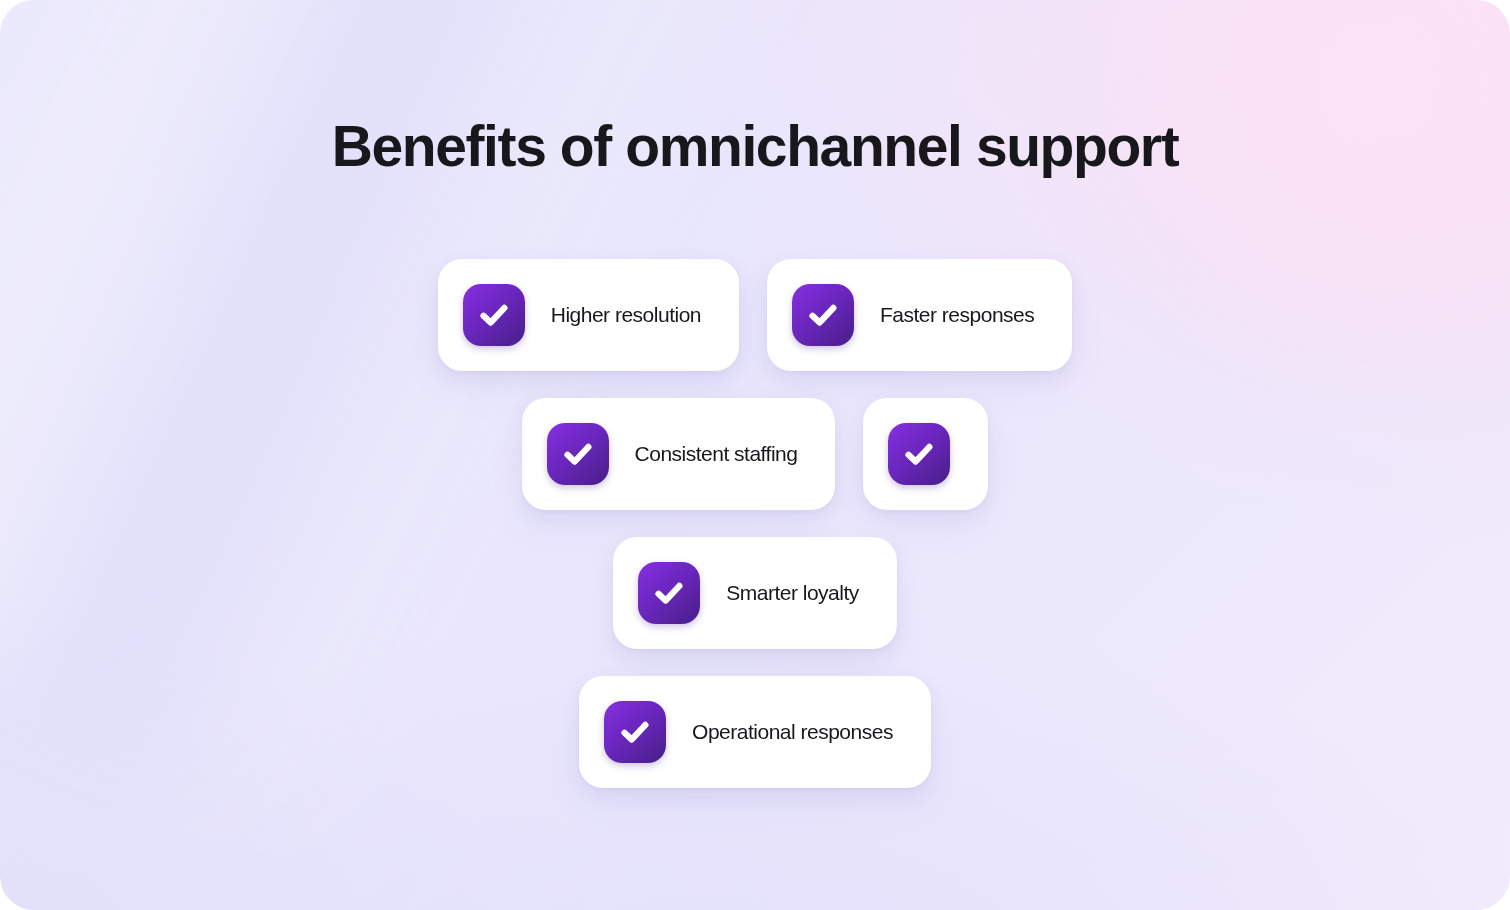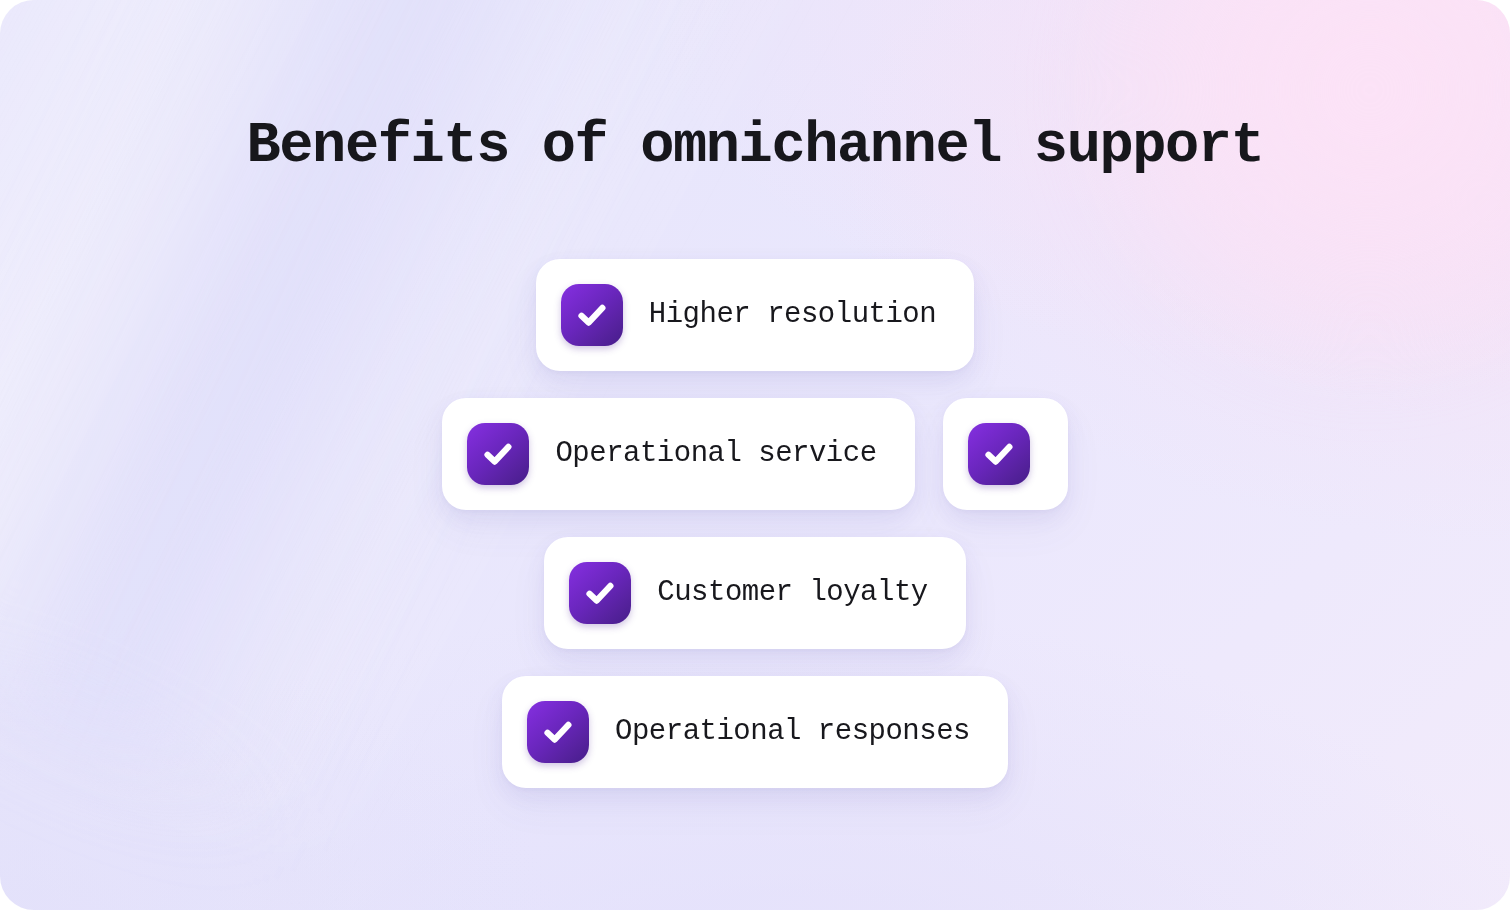--- a/index.html
+++ b/index.html
@@ -58,21 +58,20 @@
     filter:blur(30px);
     pointer-events:none;
   }
 
   
   #content {
     position:relative;
     z-index:3;
     width:100%;
     height:100%;
-    font-family:Liberation Mono, monospace;
   }
 
   #page-title {
     position:absolute;
     top:115px;
     left:0; right:0;
     text-align:center;
     font-size:57px;
     font-weight:700;
     letter-spacing:-1.4px;
@@ -114,21 +113,21 @@
     border-radius:18px;
     background:linear-gradient(138deg, #8431e0 0%, #7a2bd2 20%, #6926bc 48%, #57229f 76%, #461d8a 100%);
     display:flex;
     align-items:center;
     justify-content:center;
     box-shadow:0 3px 7px rgba(74,32,145,0.26);
   }
   .check-icon svg { display:block; }
 
   .card-label {
-    font-size:29px;
+    font-size:21px;
     font-weight:400;
     letter-spacing:-0.5px;
     color:#18181d;
     white-space:nowrap;
     line-height:1.1;
   }
 </style>
 </head>
 <body>
 
@@ -147,50 +146,58 @@
       <div class="card-row">
         <div class="card">
           <span class="check-icon">
             <svg width="34" height="34" viewBox="0 0 34 34" aria-hidden="true">
               <path d="M6.5 17.8 L13.6 24.6 L27.4 9.9" fill="none" stroke="#ffffff" stroke-width="6.2" stroke-linecap="round" stroke-linejoin="round"></path>
             </svg>
           </span>
           <span class="card-label">Higher resolution</span>
         </div>
 
-      </div>
-
-      <div class="card-row">
-        <div class="card">
-          <span class="check-icon">
-            <svg width="34" height="34" viewBox="0 0 34 34" aria-hidden="true">
-              <path d="M6.5 17.8 L13.6 24.6 L27.4 9.9" fill="none" stroke="#ffffff" stroke-width="6.2" stroke-linecap="round" stroke-linejoin="round"></path>
-            </svg>
-          </span>
-          <span class="card-label">Operational service</span>
-        </div>
-
-        <div class="card">
-          <span class="check-icon">
-            <svg width="34" height="34" viewBox="0 0 34 34" aria-hidden="true">
-              <path d="M6.5 17.8 L13.6 24.6 L27.4 9.9" fill="none" stroke="#ffffff" stroke-width="6.2" stroke-linecap="round" stroke-linejoin="round"></path>
-            </svg>
-          </span>
-        </div>
-      </div>
-
-      <div class="card-row">
-
-        <div class="card">
-          <span class="check-icon">
-            <svg width="34" height="34" viewBox="0 0 34 34" aria-hidden="true">
-              <path d="M6.5 17.8 L13.6 24.6 L27.4 9.9" fill="none" stroke="#ffffff" stroke-width="6.2" stroke-linecap="round" stroke-linejoin="round"></path>
-            </svg>
-          </span>
-          <span class="card-label">Customer loyalty</span>
+        <div class="card">
+          <span class="check-icon">
+            <svg width="34" height="34" viewBox="0 0 34 34" aria-hidden="true">
+              <path d="M6.5 17.8 L13.6 24.6 L27.4 9.9" fill="none" stroke="#ffffff" stroke-width="6.2" stroke-linecap="round" stroke-linejoin="round"></path>
+            </svg>
+          </span>
+          <span class="card-label">Faster responses</span>
+        </div>
+      </div>
+
+      <div class="card-row">
+        <div class="card">
+          <span class="check-icon">
+            <svg width="34" height="34" viewBox="0 0 34 34" aria-hidden="true">
+              <path d="M6.5 17.8 L13.6 24.6 L27.4 9.9" fill="none" stroke="#ffffff" stroke-width="6.2" stroke-linecap="round" stroke-linejoin="round"></path>
+            </svg>
+          </span>
+          <span class="card-label">Consistent staffing</span>
+        </div>
+
+        <div class="card">
+          <span class="check-icon">
+            <svg width="34" height="34" viewBox="0 0 34 34" aria-hidden="true">
+              <path d="M6.5 17.8 L13.6 24.6 L27.4 9.9" fill="none" stroke="#ffffff" stroke-width="6.2" stroke-linecap="round" stroke-linejoin="round"></path>
+            </svg>
+          </span>
+        </div>
+      </div>
+
+      <div class="card-row">
+
+        <div class="card">
+          <span class="check-icon">
+            <svg width="34" height="34" viewBox="0 0 34 34" aria-hidden="true">
+              <path d="M6.5 17.8 L13.6 24.6 L27.4 9.9" fill="none" stroke="#ffffff" stroke-width="6.2" stroke-linecap="round" stroke-linejoin="round"></path>
+            </svg>
+          </span>
+          <span class="card-label">Smarter loyalty</span>
         </div>
       </div>
 
       <div class="card-row">
         <div class="card">
           <span class="check-icon">
             <svg width="34" height="34" viewBox="0 0 34 34" aria-hidden="true">
               <path d="M6.5 17.8 L13.6 24.6 L27.4 9.9" fill="none" stroke="#ffffff" stroke-width="6.2" stroke-linecap="round" stroke-linejoin="round"></path>
             </svg>
           </span>

